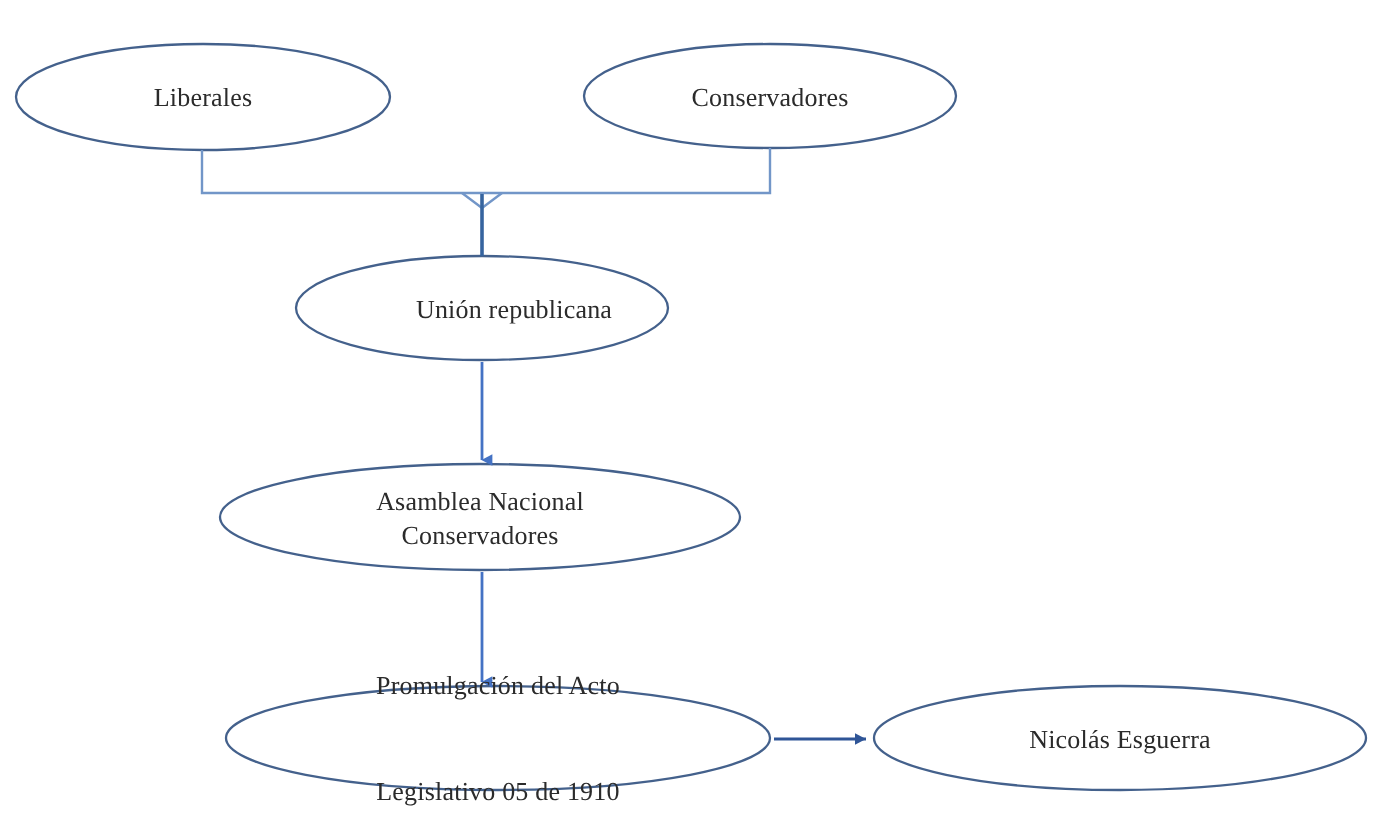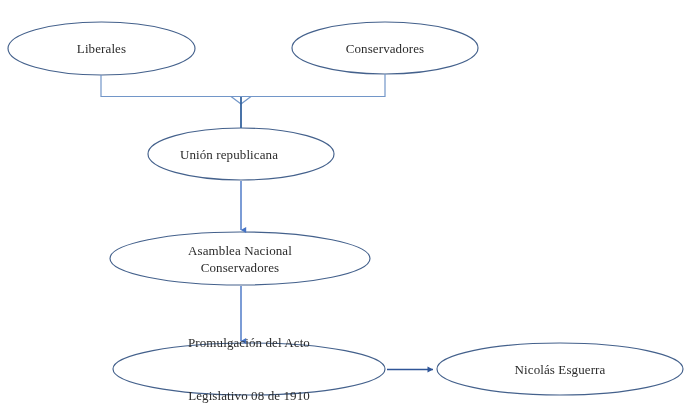--- a/index.html
+++ b/index.html
@@ -85,31 +85,31 @@
   </svg>
 
   <div class="node-label" style="left:8px; top:22px; width:187px; height:53px;">
     <span>Liberales</span>
   </div>
 
   <div class="node-label" style="left:292px; top:22px; width:186px; height:52px;">
     <span>Conservadores</span>
   </div>
 
-  <div class="node-label" style="left:136px; top:128px; width:186px; height:52px;">
+  <div class="node-label" style="left:164px; top:128px; width:186px; height:52px;">
     <span>Unión republicana</span>
   </div>
 
   <div class="node-label" style="left:110px; top:232px; width:260px; height:53px;">
     <span>Asamblea Nacional</span>
     <span>Conservadores</span>
   </div>
 
   <div class="node-label" style="left:113px; top:343px; width:272px; height:52px;gap:36px;">
     <span>Promulgación del Acto</span>
-    <span>Legislativo 08 de 1910</span>
+    <span>Legislativo 05 de 1910</span>
   </div>
 
   <div class="node-label" style="left:437px; top:343px; width:246px; height:52px;">
     <span>Nicolás Esguerra</span>
   </div>
 
 </div>
 
 </body></html>

